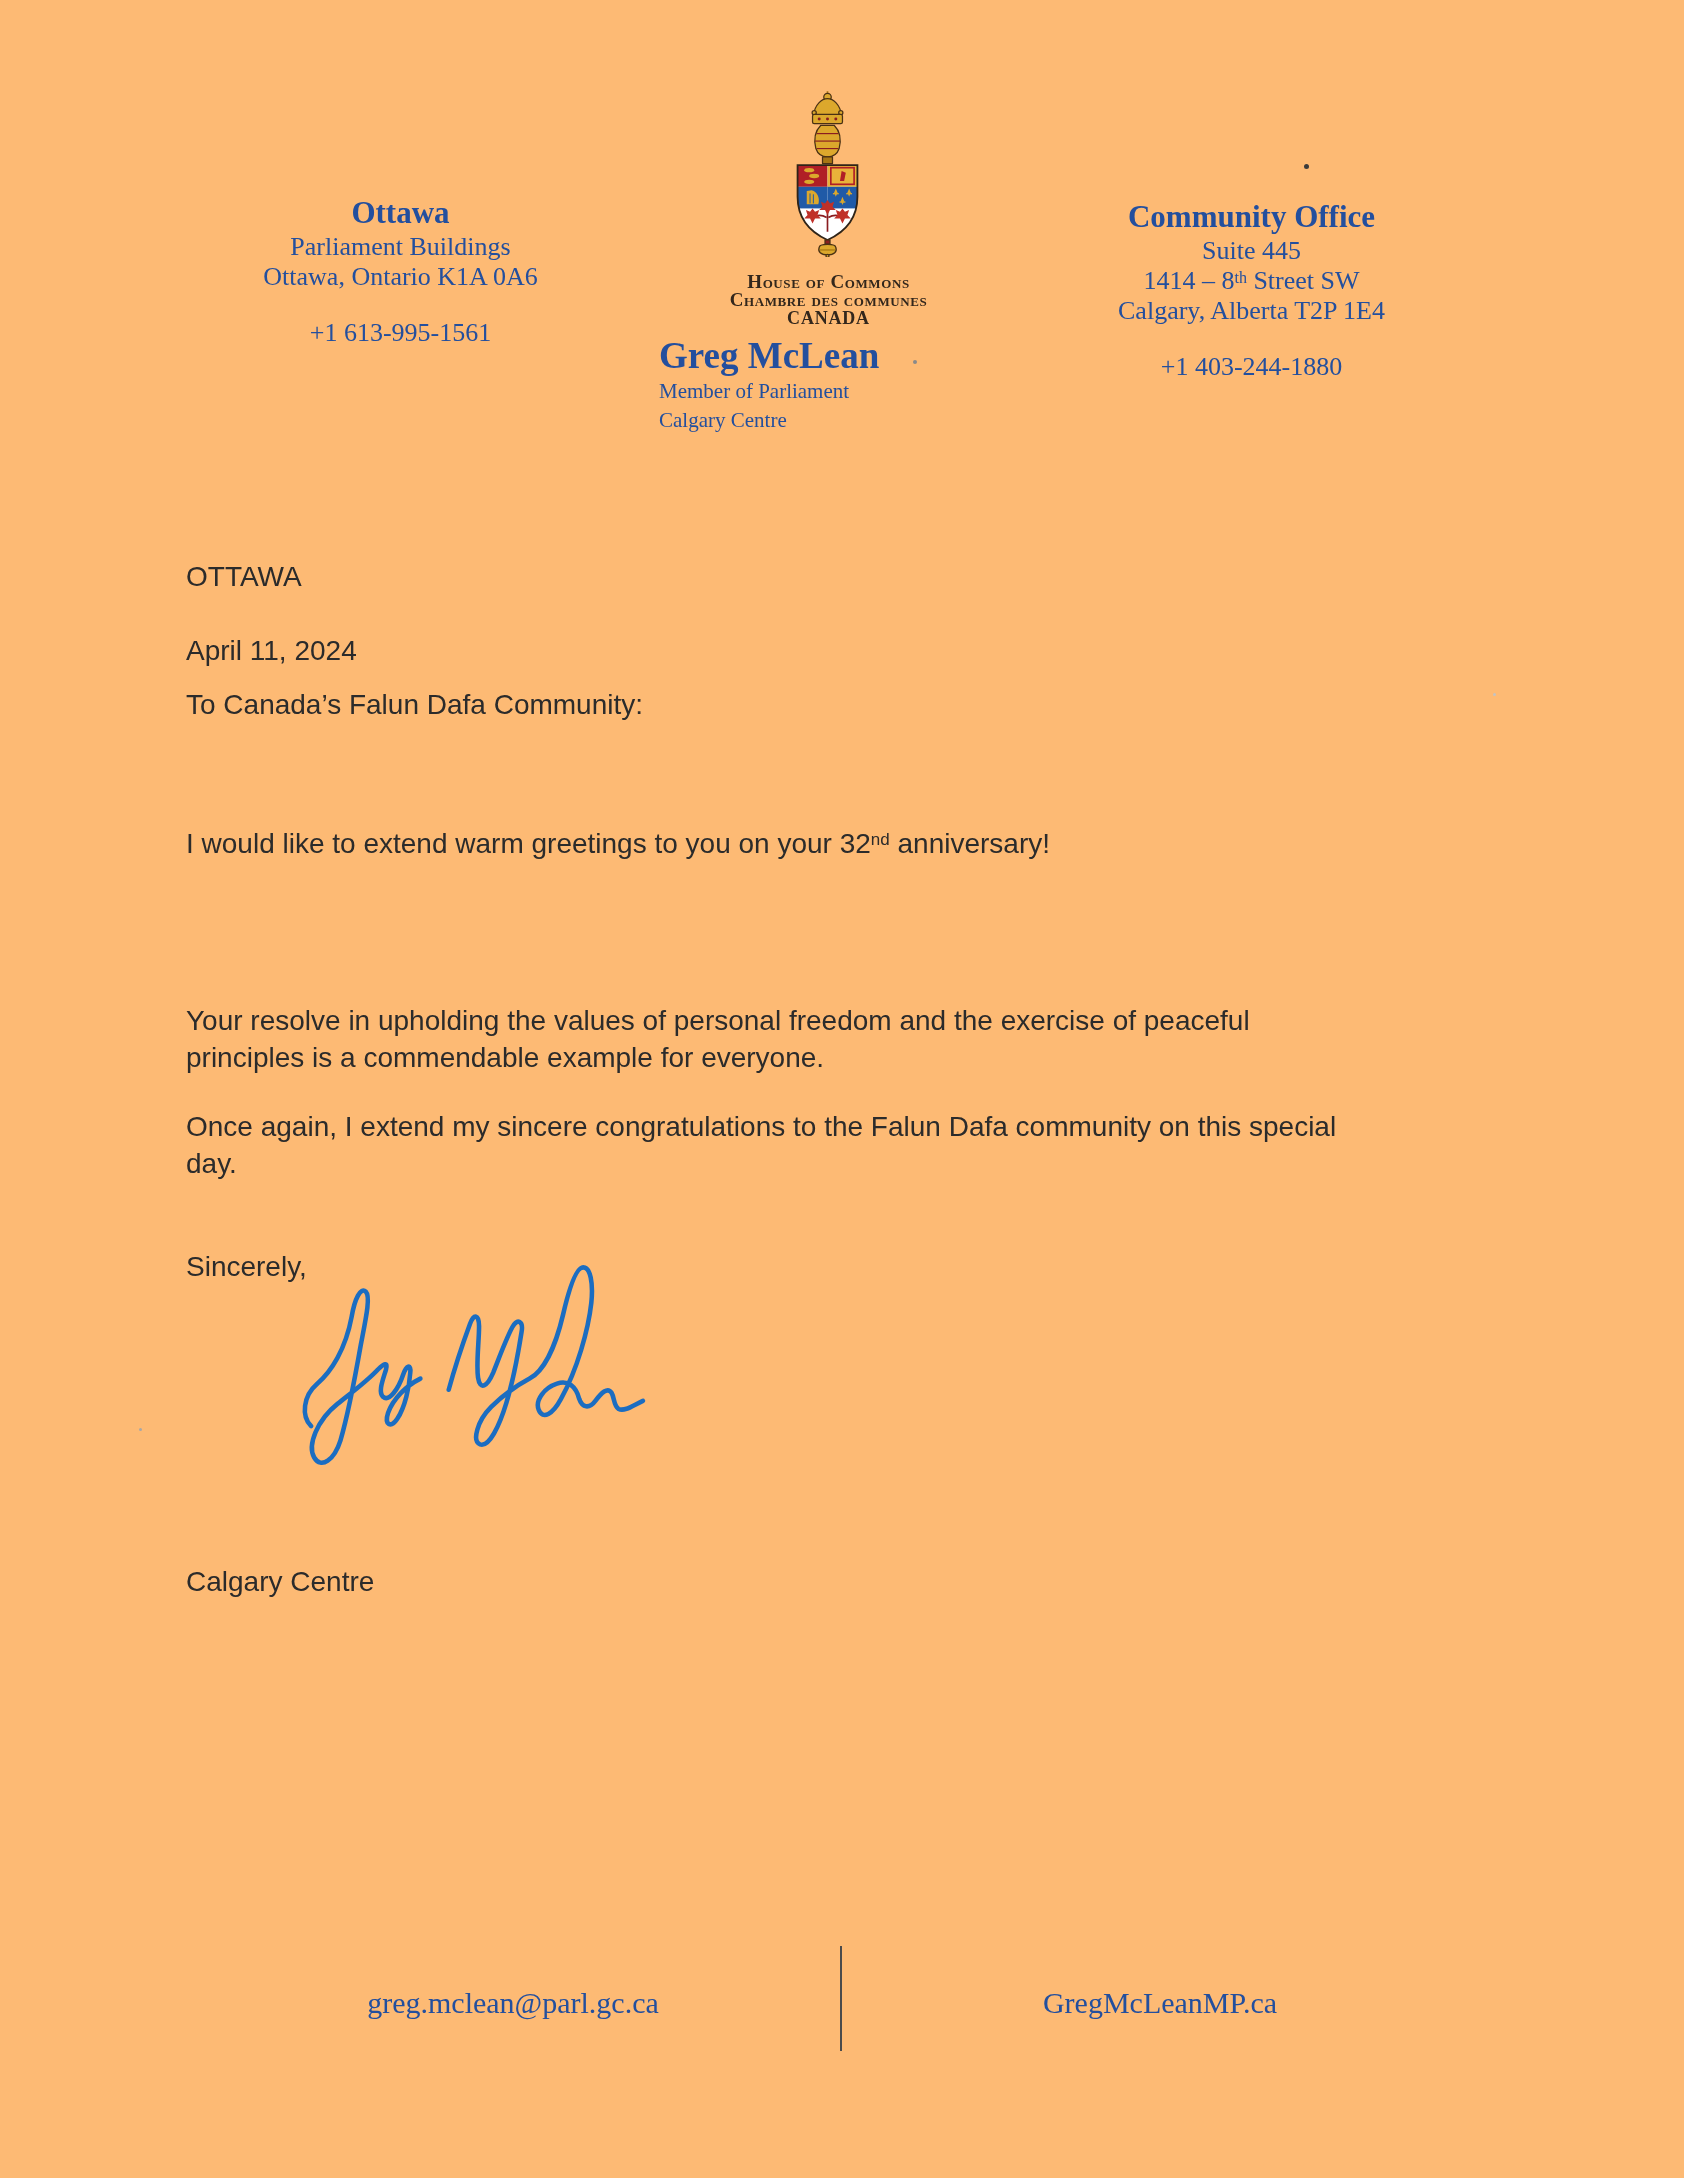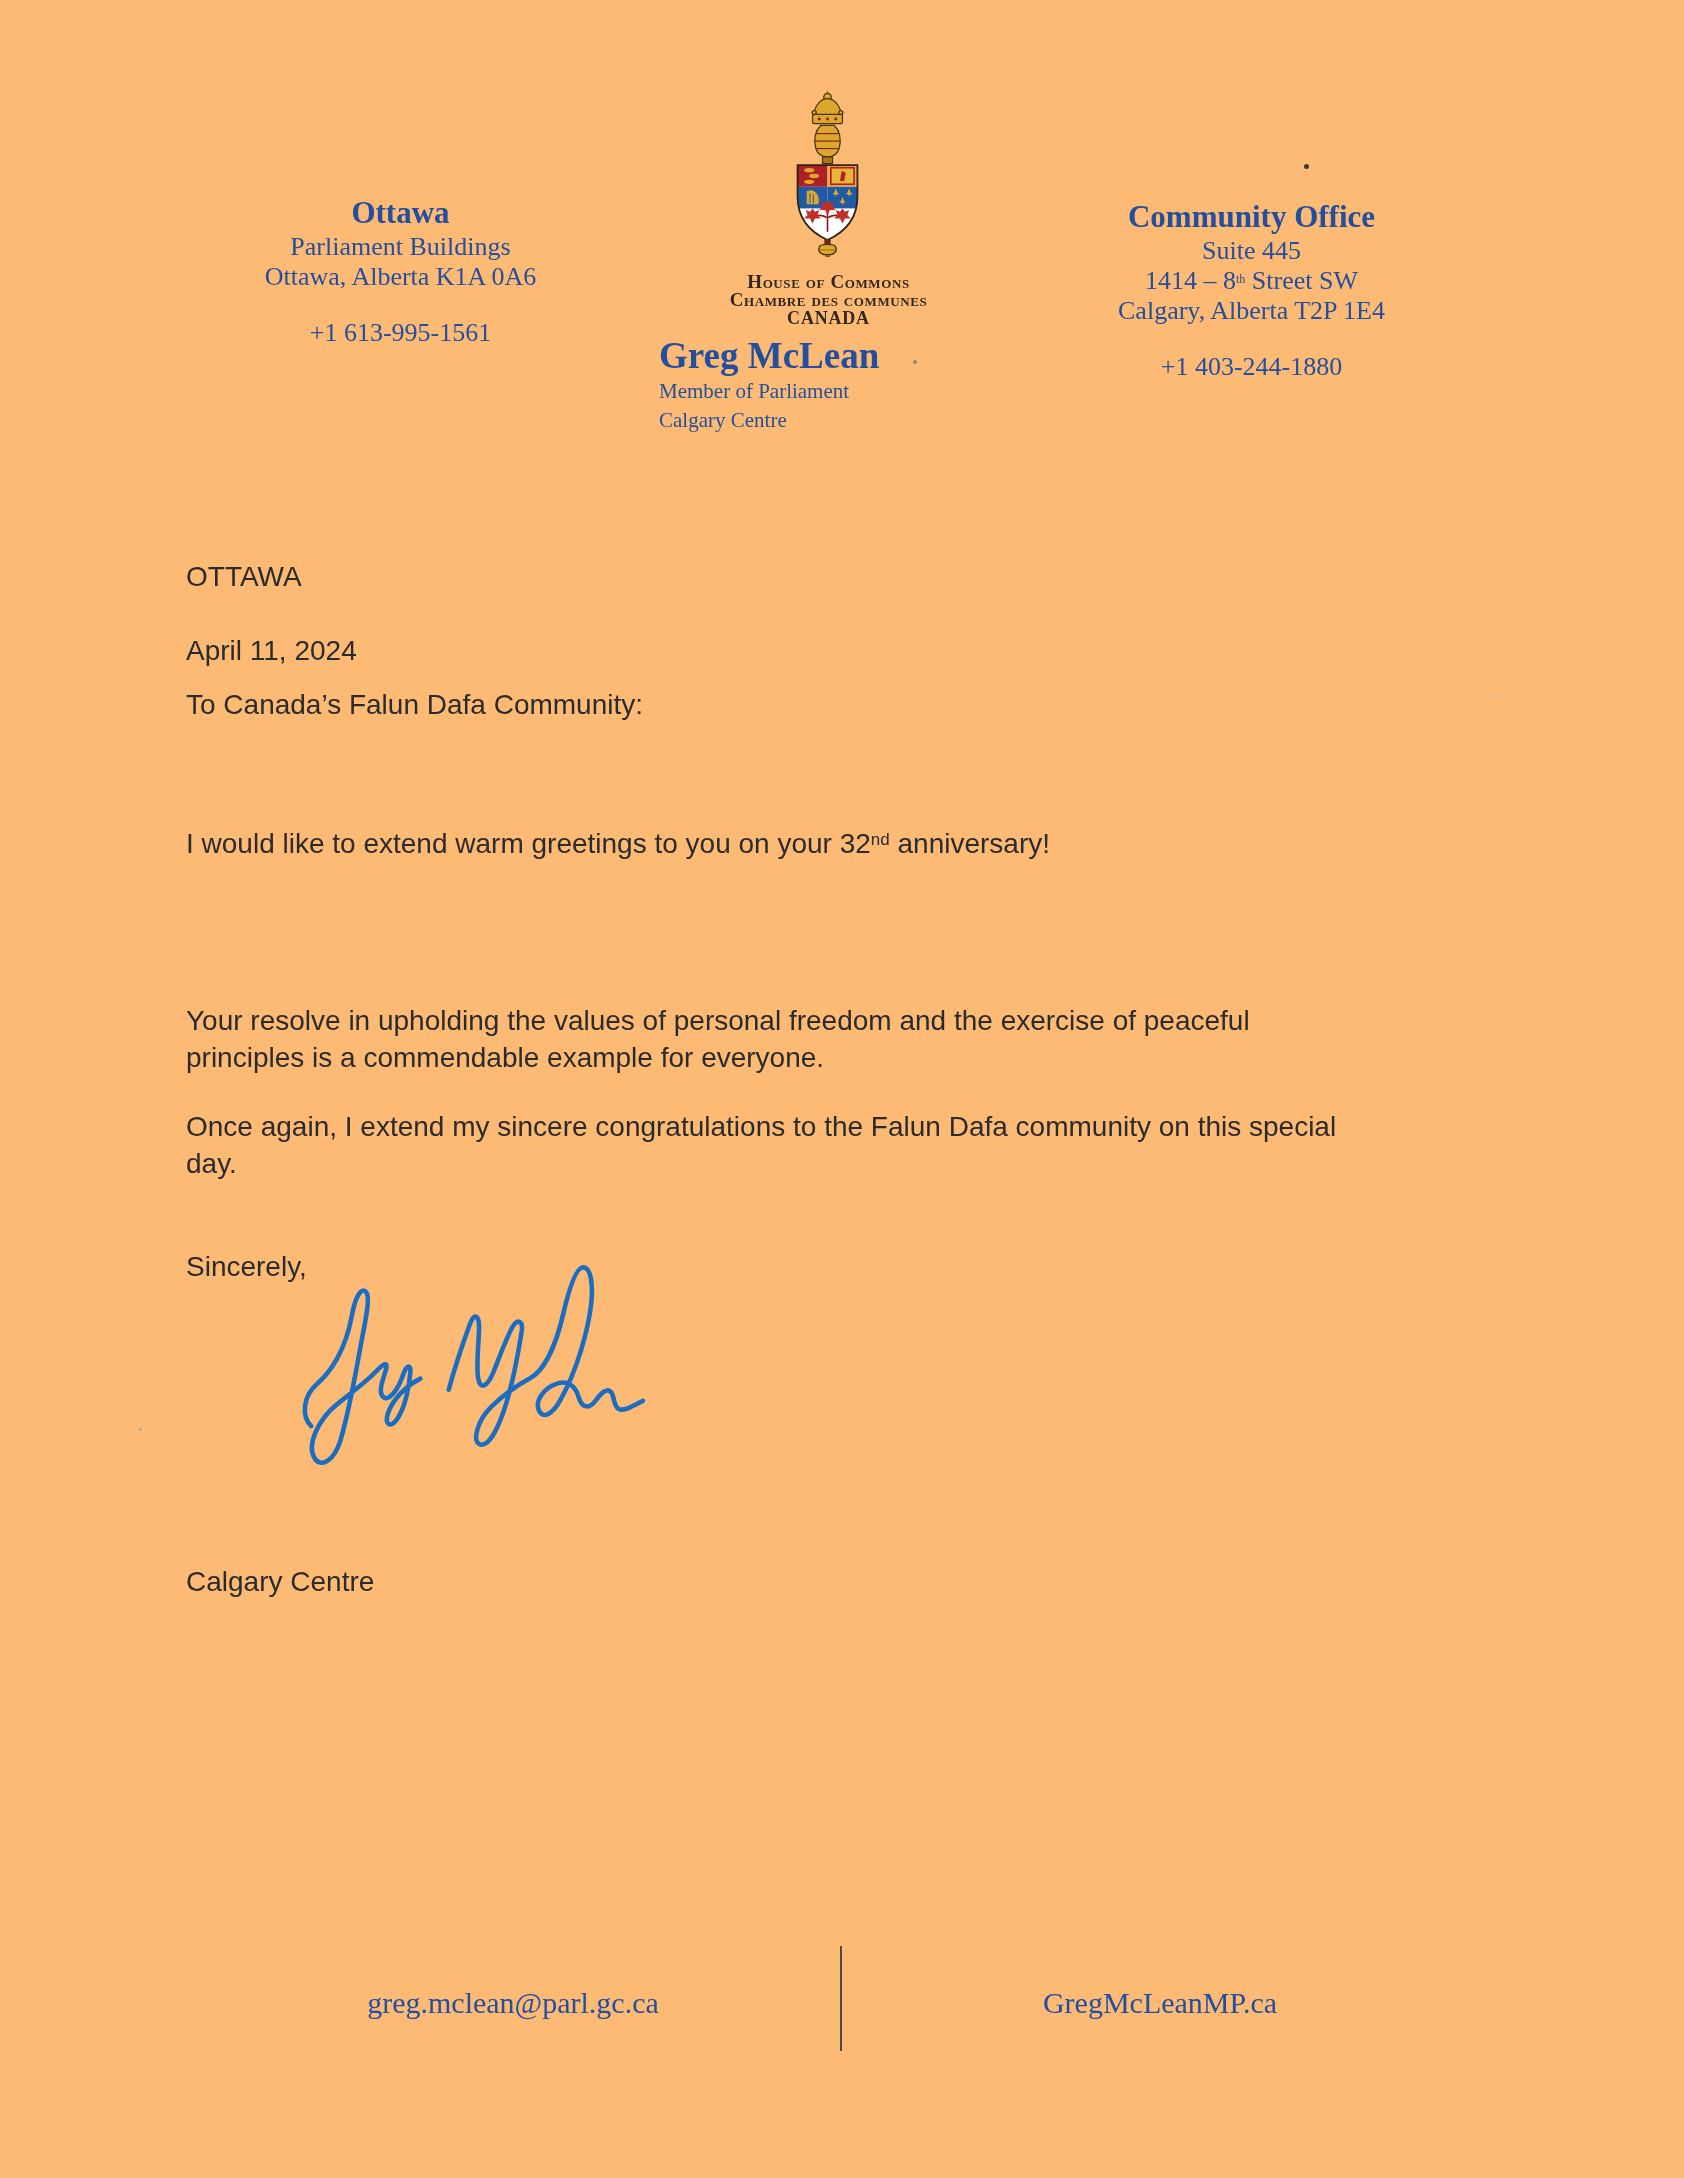--- a/index.html
+++ b/index.html
@@ -11,21 +11,21 @@
     color:#2b2b2b;
     overflow:hidden;
   }
   
   .lh-block{position:absolute;text-align:center;color:#234f9e;font-family:"Liberation Serif",serif;}
   .lh-left{left:179px;top:196px;width:443px;}
   .lh-right{left:1030px;top:200px;width:443px;}
   .lh-title{font-size:31px;font-weight:bold;line-height:34px;margin-bottom:2px;}
   .lh-line{font-size:26px;line-height:30px;}
   .lh-phone{font-size:26px;line-height:30px;margin-top:26px;}
-  .lh-line sup{font-size:12px;line-height:0;vertical-align:6px;}
+  .lh-line sup{font-size:16px;line-height:0;vertical-align:6px;}
   .lh-center-org{
     position:absolute;left:679px;top:273px;width:299px;text-align:center;
     font-family:"Liberation Serif",serif;color:#33271c;
     font-size:19px;line-height:18px;font-weight:600;
     font-variant-caps:small-caps;letter-spacing:0.6px;
   }
   .lh-center-org .org-country{font-variant-caps:normal;text-transform:uppercase;font-size:18px;letter-spacing:0.8px;}
   .lh-member{
     position:absolute;left:659px;top:335px;width:338px;text-align:left;
     font-family:"Liberation Serif",serif;color:#234f9e;
@@ -61,21 +61,21 @@
   .speck-4{left:1493px;top:693px;width:3px;height:3px;background:#c3c3c3;}
 </style>
 </head>
 <body>
 
 <div class="page">
 
   <div class="lh-block lh-left">
     <div class="lh-title">Ottawa</div>
     <div class="lh-line">Parliament Buildings</div>
-    <div class="lh-line">Ottawa, Alberta K1A 0A6</div>
+    <div class="lh-line">Ottawa, Ontario K1A 0A6</div>
     <div class="lh-phone">+1 613-995-1561</div>
   </div>
 
   <svg class="crest" width="133" height="167" viewBox="0 0 160 200" aria-hidden="true">
     <g stroke="#4a3114" stroke-width="1.5" stroke-linejoin="round">
 
       <line x1="80" y1="1" x2="80" y2="8" stroke="#a87713" stroke-width="2"></line>
       <circle cx="80" cy="8" r="4.5" fill="#dca82c"></circle>
 
       <path d="M63,30 C65,17 73,10 80,10 C87,10 95,17 97,30 Z" fill="#dca82c"></path>

